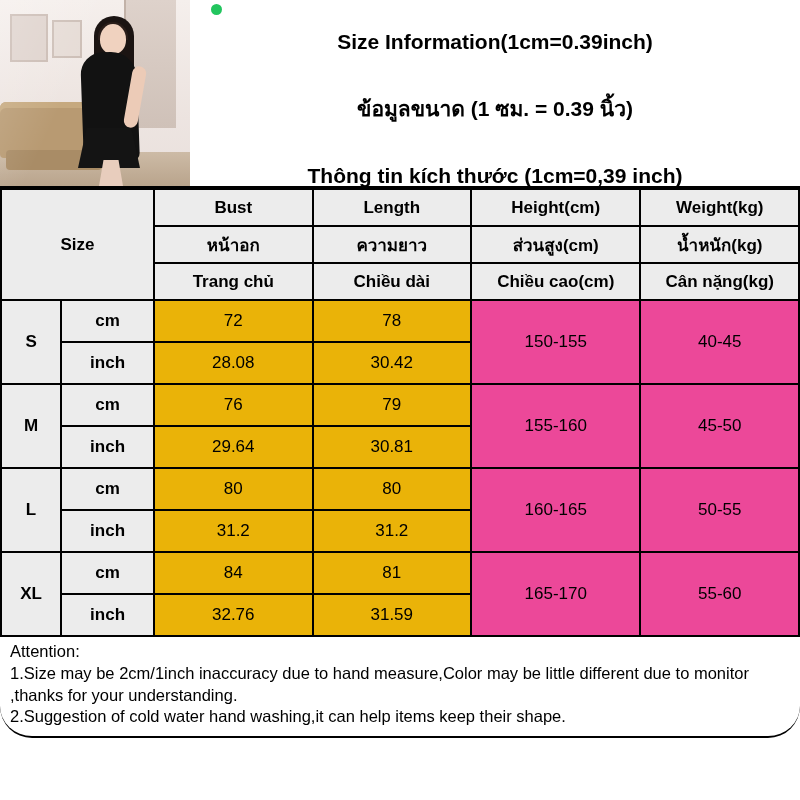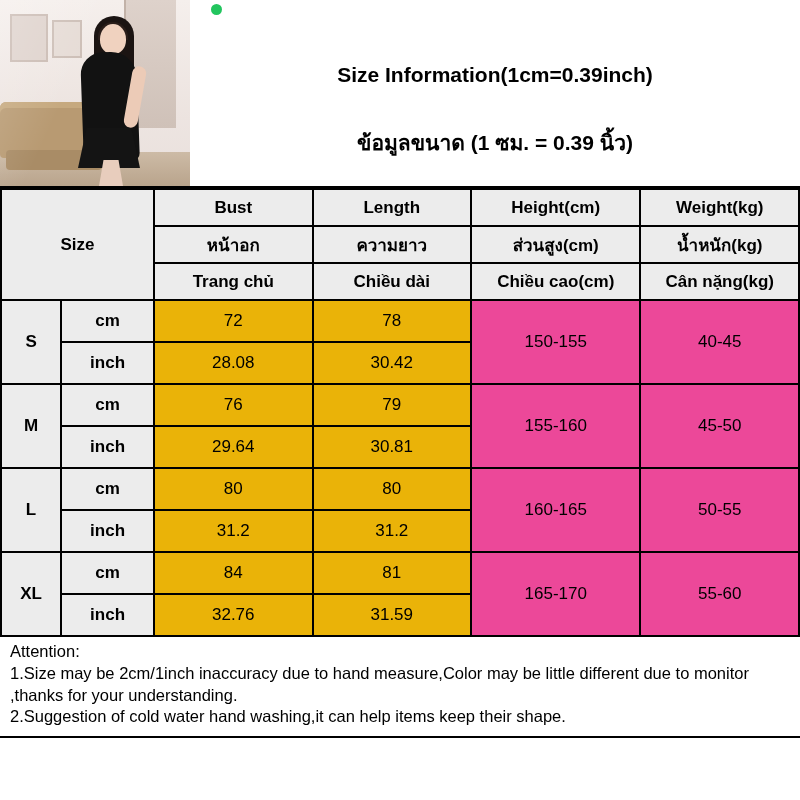--- a/index.html
+++ b/index.html
@@ -196,20 +196,21 @@
 
   .row-h { height: 42px; }
 
   
   .attention {
     border-top: 0;
     padding: 4px 10px 8px 10px;
     font-size: 16.5px;
     line-height: 1.30;
     background: #fff;
+    border-radius: 32px;
   }
   .attention div { white-space: normal; }
   .att-title { margin-bottom: 1px; }
 
   .bottom-rule {
     border-bottom: 2px solid #000;
   }
 </style>
 </head>
 <body>
@@ -230,20 +231,21 @@
         <div class="body"></div>
         <div class="skirt"></div>
         <div class="legs"></div>
         <div class="arm"></div>
         <div class="shine"></div>
       </div>
     </div>
     <div class="title-cell">
       <div class="title-line">Size Information(1cm=0.39inch)</div>
       <div class="title-line thai">ข้อมูลขนาด (1 ซม. = 0.39 นิ้ว)</div>
+      <div class="title-line">Thông tin kích thước (1cm=0,39 inch)</div>
     </div>
     <div class="green-dot"></div>
   </div>
 
   <table class="size-table">
     <colgroup>
       <col class="c-size">
         <col class="c-unit">
         <col class="c-bust">
         <col class="c-len">

